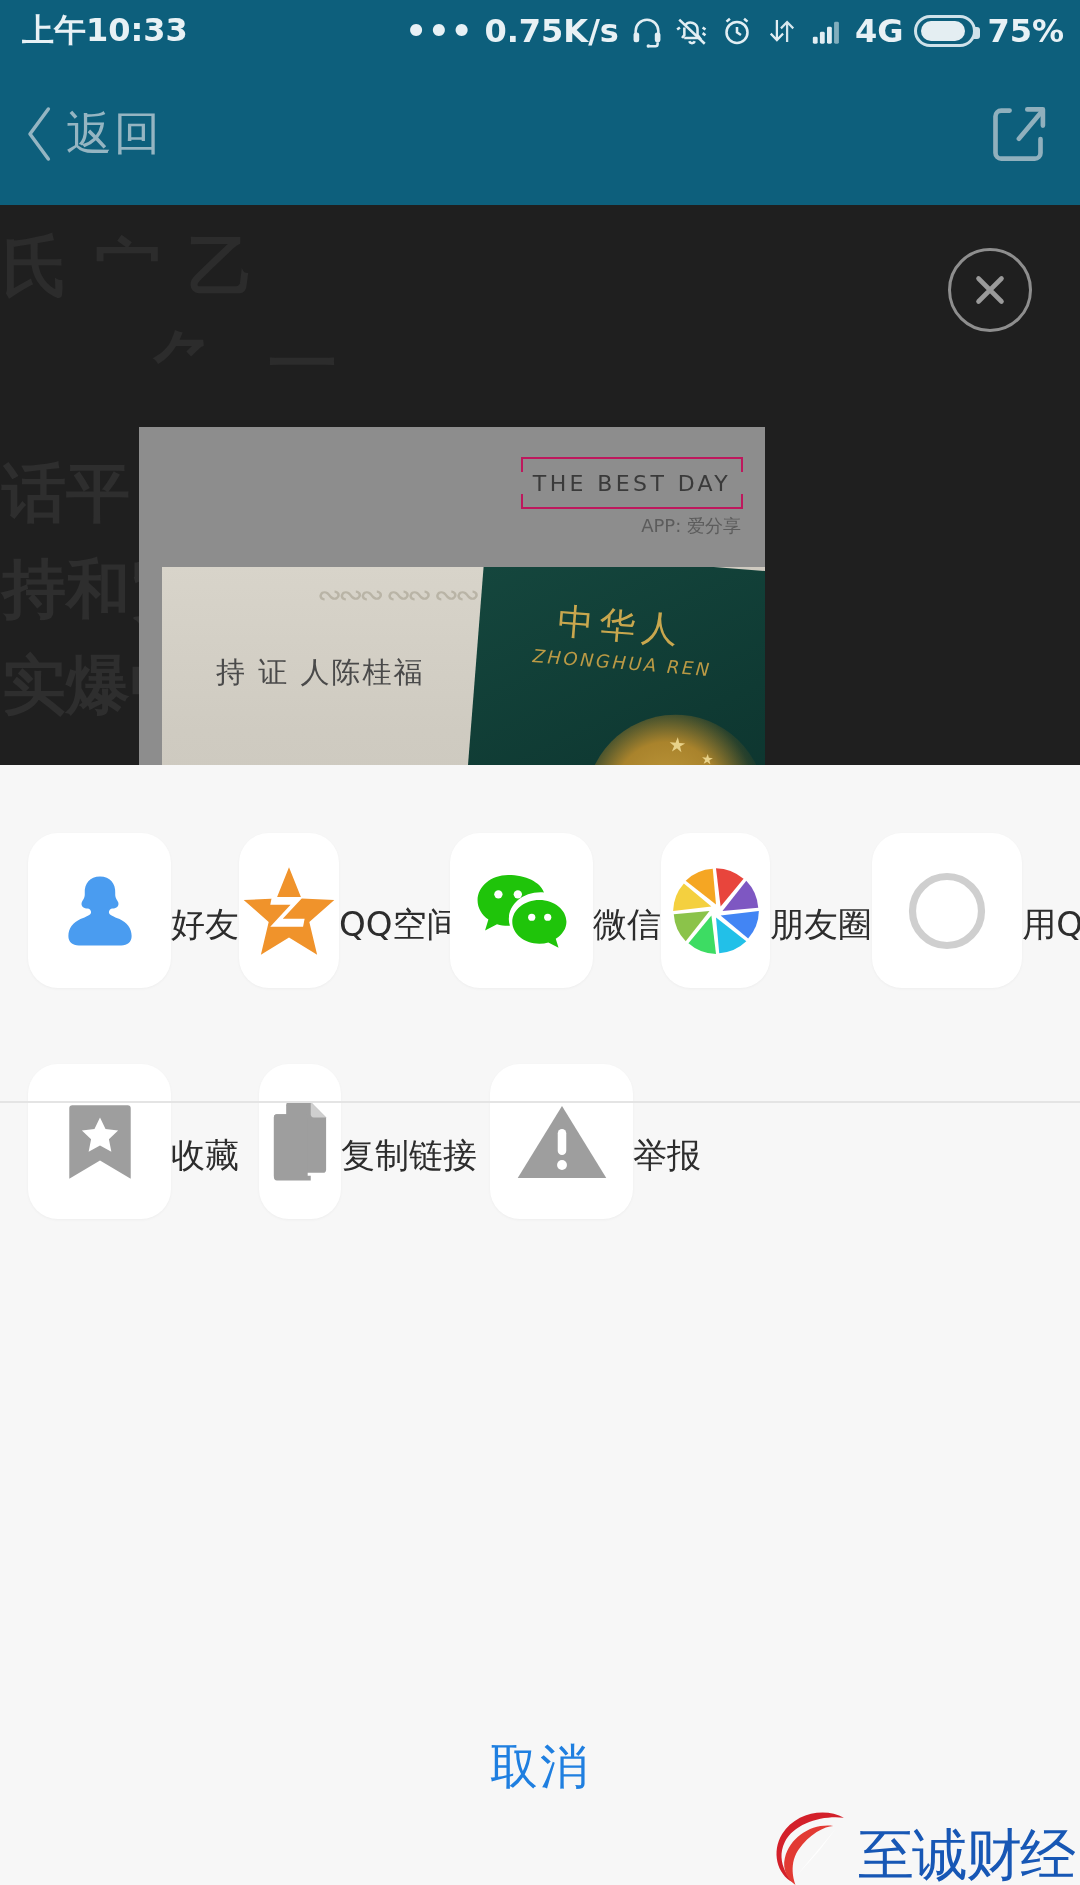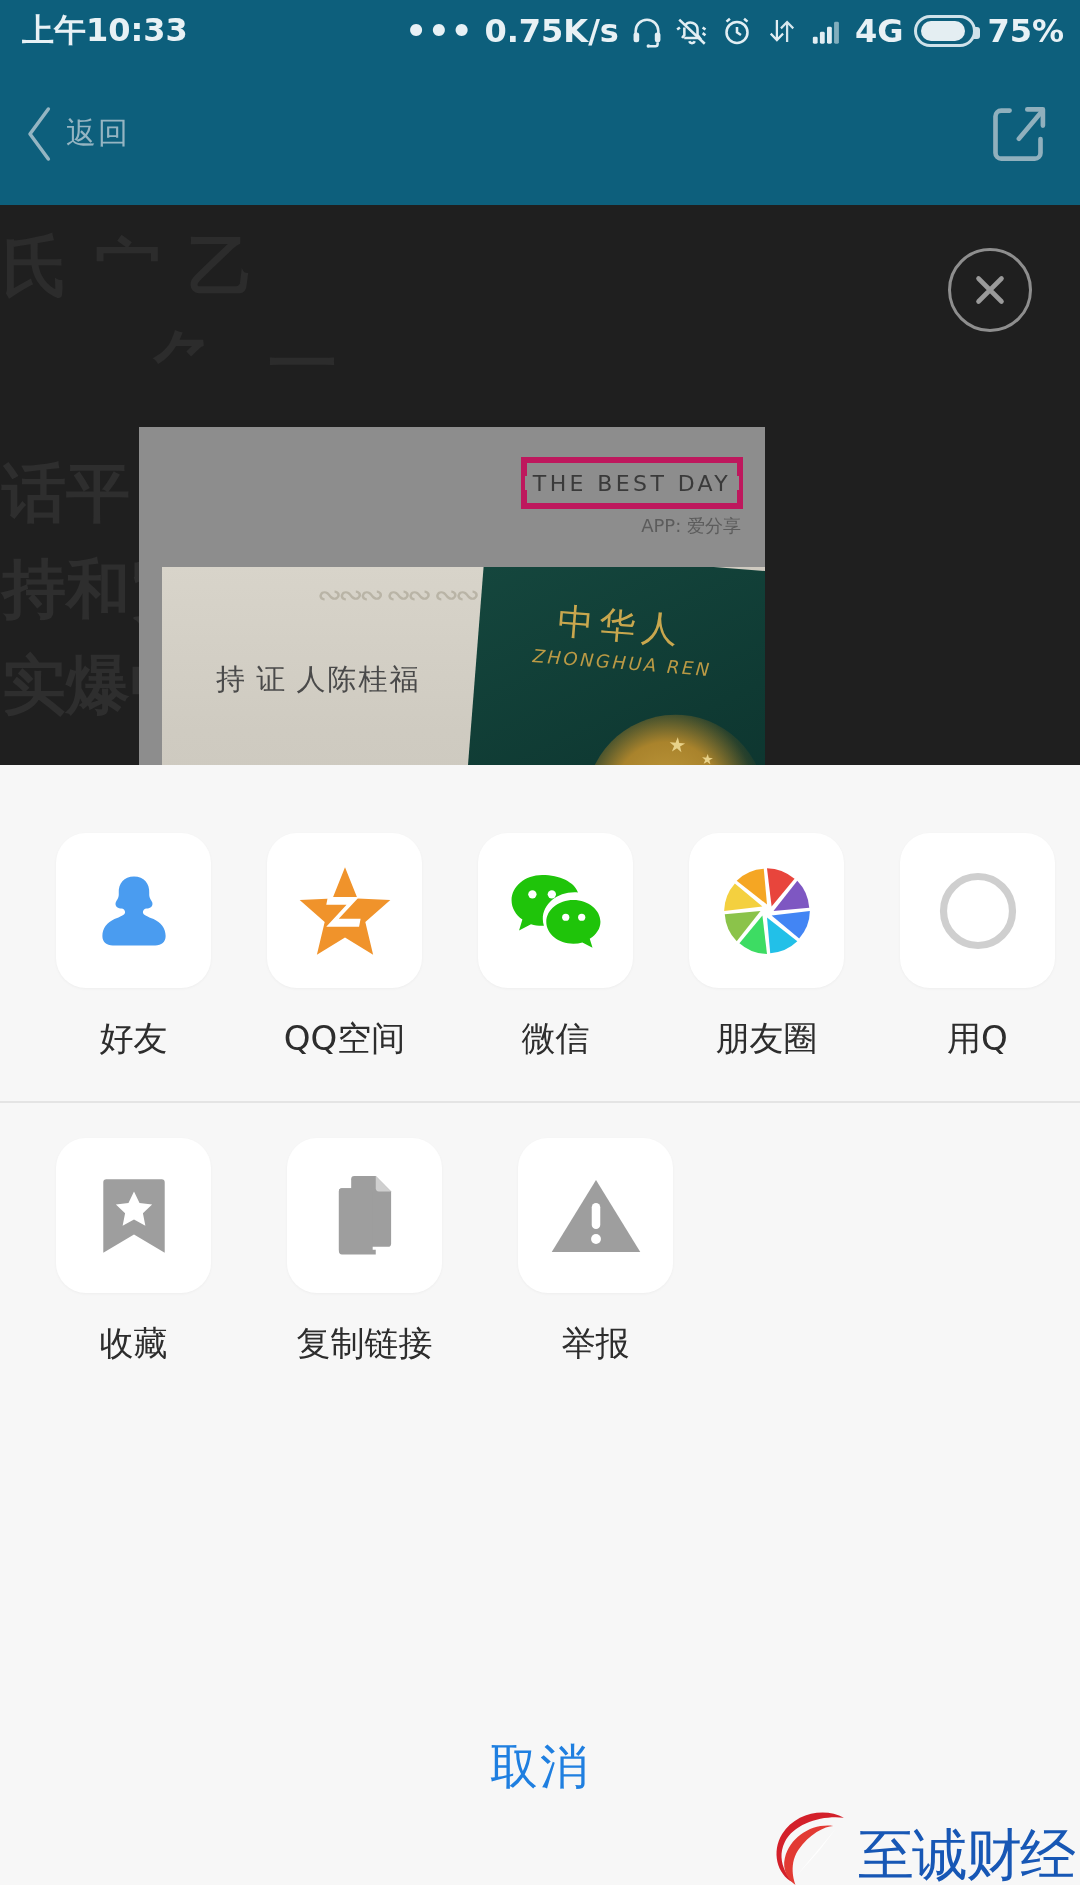--- a/index.html
+++ b/index.html
@@ -40,21 +40,21 @@
   
   .navbar{
     position:absolute; top:62px; left:0; width:1080px; height:143px;
     background:#0d5f7c;
     display:flex; align-items:center; justify-content:space-between;
     padding:0 26px 0 20px;
   }
   .nav-back{ display:flex; align-items:center; gap:6px; cursor:pointer; }
   .nav-chevron{ width:40px; height:60px; }
   .nav-chevron svg{ width:40px; height:60px; display:block; }
-  .nav-back-label{ font-size:30px; color:#95b5c2; letter-spacing:2px; }
+  .nav-back-label{ font-size:46px; color:#95b5c2; letter-spacing:2px; }
   .nav-share{ width:72px; height:72px; }
   .nav-share svg{ width:72px; height:72px; display:block; }
 
   
   .stage{
     position:absolute; top:205px; left:0; width:1080px; height:560px;
     background:#1f1f1f; overflow:hidden;
   }
   .bgtext{
     position:absolute; top:0; left:0; width:1080px; height:560px;
@@ -77,21 +77,21 @@
 
   
   .photo-card{
     position:absolute; top:222px; left:139px; width:626px; height:543px;
     background:#8d8d8d; overflow:hidden; z-index:4;
   }
   .bestday-wrap{
     position:absolute; top:30px; right:22px; width:222px;
   }
   .bestday{
-    border:6px solid #be185d; height:52px; display:flex; align-items:center;
+    border:2px solid #be185d; height:52px; display:flex; align-items:center;
     justify-content:center; position:relative;
   }
   .bestday span{ font-size:22px; letter-spacing:3.4px; color:#3a3a3a; }
   .bestday::before,.bestday::after{
     content:""; position:absolute; left:-2px; right:-2px; height:14px; background:#8d8d8d;
   }
   .bestday::before{ top:13px; }
   .bestday::after{ bottom:13px; }
   .bestday span{ position:relative; z-index:2; background:#8d8d8d; padding:0 4px;}
   .appline{
@@ -108,21 +108,21 @@
     background:linear-gradient(180deg,#d8d4ca 0%,#cfcbc1 40%,#c9c5bb 100%);
   }
   .paper .swirl{
     position:absolute; top:10px; left:155px; width:190px; height:40px;
     color:#b9b4a6; font-size:30px; letter-spacing:-4px; overflow:hidden;
   }
   .doc-line{
     position:absolute; left:54px; color:#4a4a4a; font-size:29px; white-space:nowrap;
     font-family:"DejaVu Sans","Liberation Sans",sans-serif;
   }
-  .doc-line.l1{ top:93px; letter-spacing:2px;font-family:Liberation Serif, serif; }
+  .doc-line.l1{ top:86px; letter-spacing:2px; }
 
   .green-cert{
     position:absolute; right:-20px; top:-18px; width:300px; height:440px;
     background:linear-gradient(150deg,#15473e 0%,#0f3a33 45%,#0a2b26 100%);
     transform:rotate(4.5deg); transform-origin:top left;
   }
   .gc-cn{ position:absolute; top:42px; left:78px; color:#c9a74e; font-size:36px; letter-spacing:6px; white-space:nowrap;}
   .gc-py{ position:absolute; top:92px; left:56px; color:#bb9a45; font-size:18px; letter-spacing:2.5px; font-style:italic; white-space:nowrap;}
   .gc-emblem{
     position:absolute; top:150px; left:120px; width:180px; height:180px; border-radius:50%;
@@ -132,21 +132,21 @@
 
   
   .sheet{
     position:absolute; top:765px; left:0; width:1080px; height:1120px;
     background:#f7f7f7;
   }
   .row{ display:flex; padding:0 0 0 28px; }
   .row1{ padding-top:68px; }
   .row2{ padding-top:76px;gap:20px; }
   .share-item{
-    width:211px; flex:0 0 211px; display:flex; flex-direction:column; align-items:center; cursor:pointer;
+    width:211px; flex:0 0 211px; display:flex; flex-direction:row; align-items:center; cursor:pointer;
   }
   .tile{
     width:155px; height:155px; background:#ffffff; border-radius:30px;
     display:flex; align-items:center; justify-content:center;
     box-shadow:0 1px 3px rgba(0,0,0,.04);
   }
   .tile svg{ display:block; }
   .share-label{
     margin-top:28px; font-size:34px; color:#2d2d2d; white-space:nowrap;
   }

